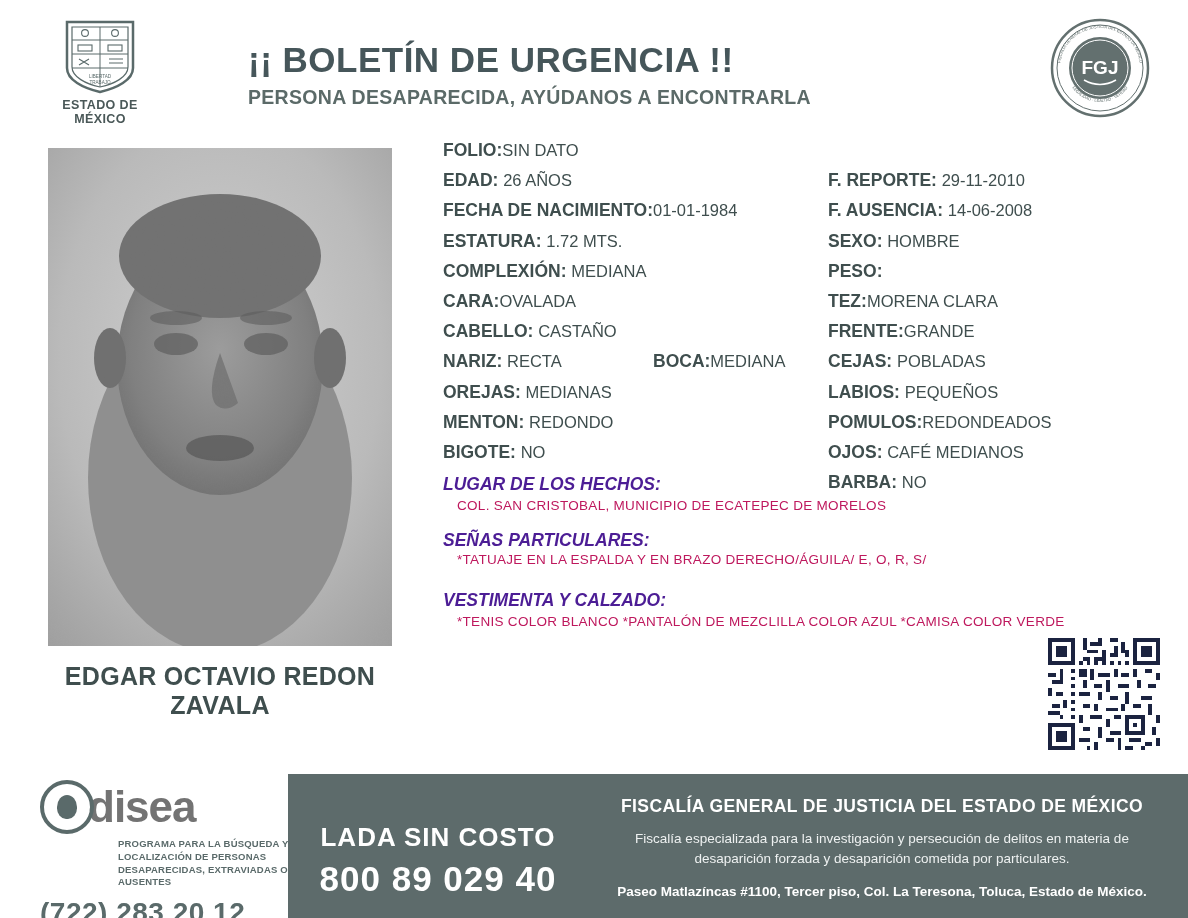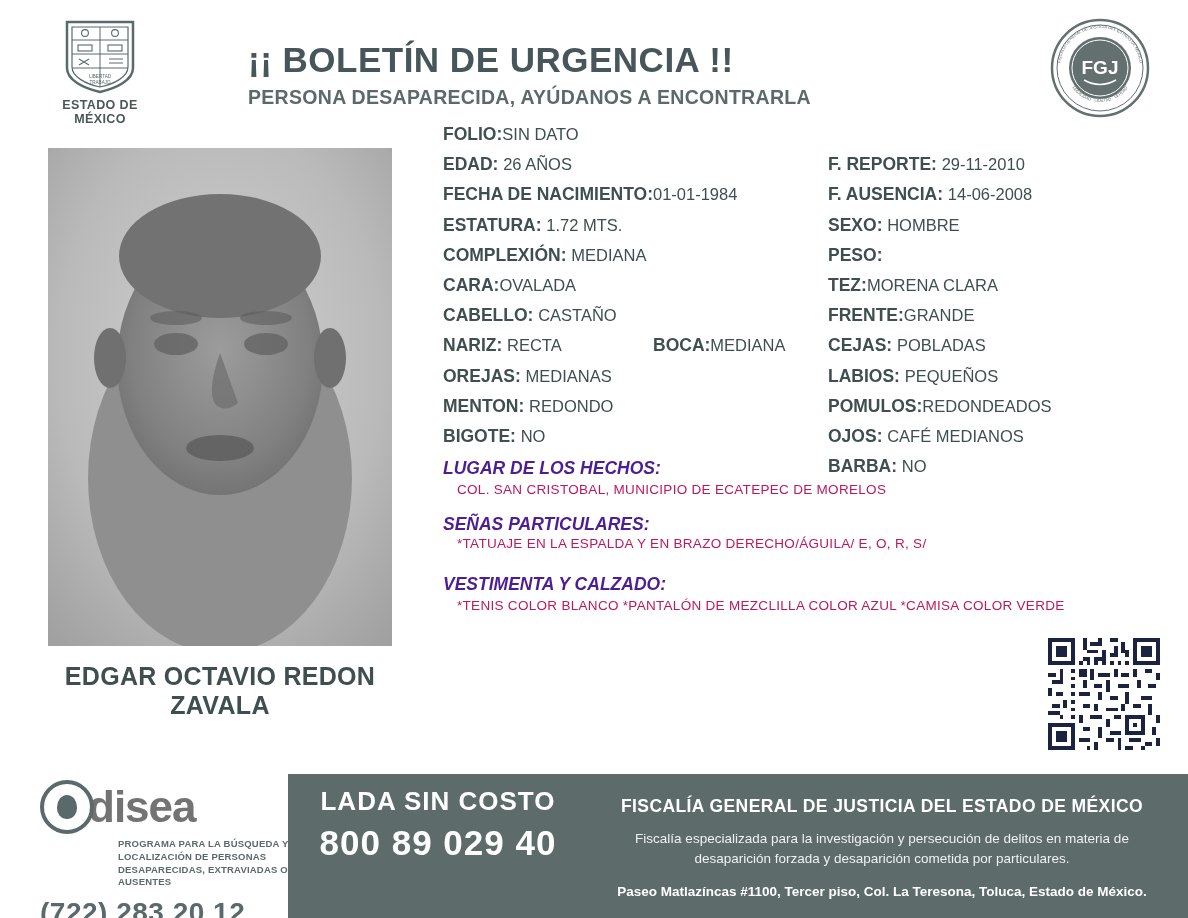--- a/index.html
+++ b/index.html
@@ -99,21 +99,21 @@
     font-weight: bold;
     color: #3f4e4e;
     line-height: 1.15;
     letter-spacing: 0.3px;
   }
 
   
   .fields {
     position: absolute;
     left: 443px;
-    top: 124px;
+    top: 140px;
     width: 720px;
     height: 520px;
   }
   .row {
     position: relative;
     height: 30.2px;
   }
   .fld {
     position: absolute;
     white-space: nowrap;
@@ -214,21 +214,21 @@
     left: 288px;
     top: 774px;
     width: 900px;
     height: 144px;
     background: #5d6b6b;
     color: #ffffff;
     display: flex;
   }
   .lada {
     width: 300px;
-    padding-top: 12px;
+    padding-top: 48px;
     text-align: center;
     flex: none;
   }
   .lada-title {
     font-size: 26px;
     font-weight: bold;
     letter-spacing: 1px;
   }
   .lada-number {
     font-size: 35px;

